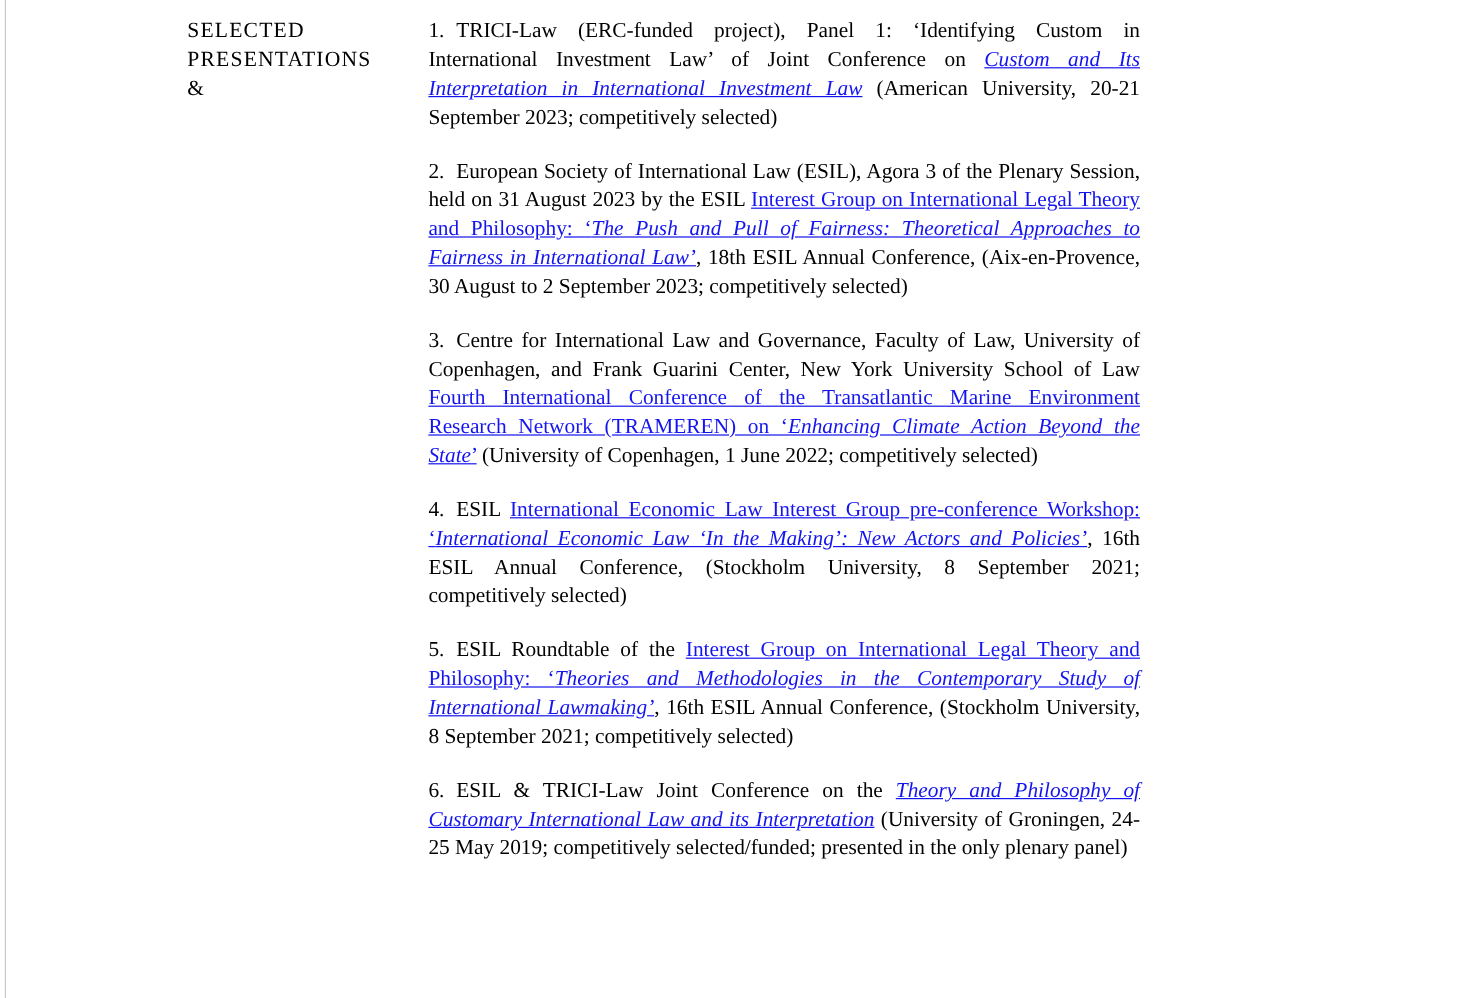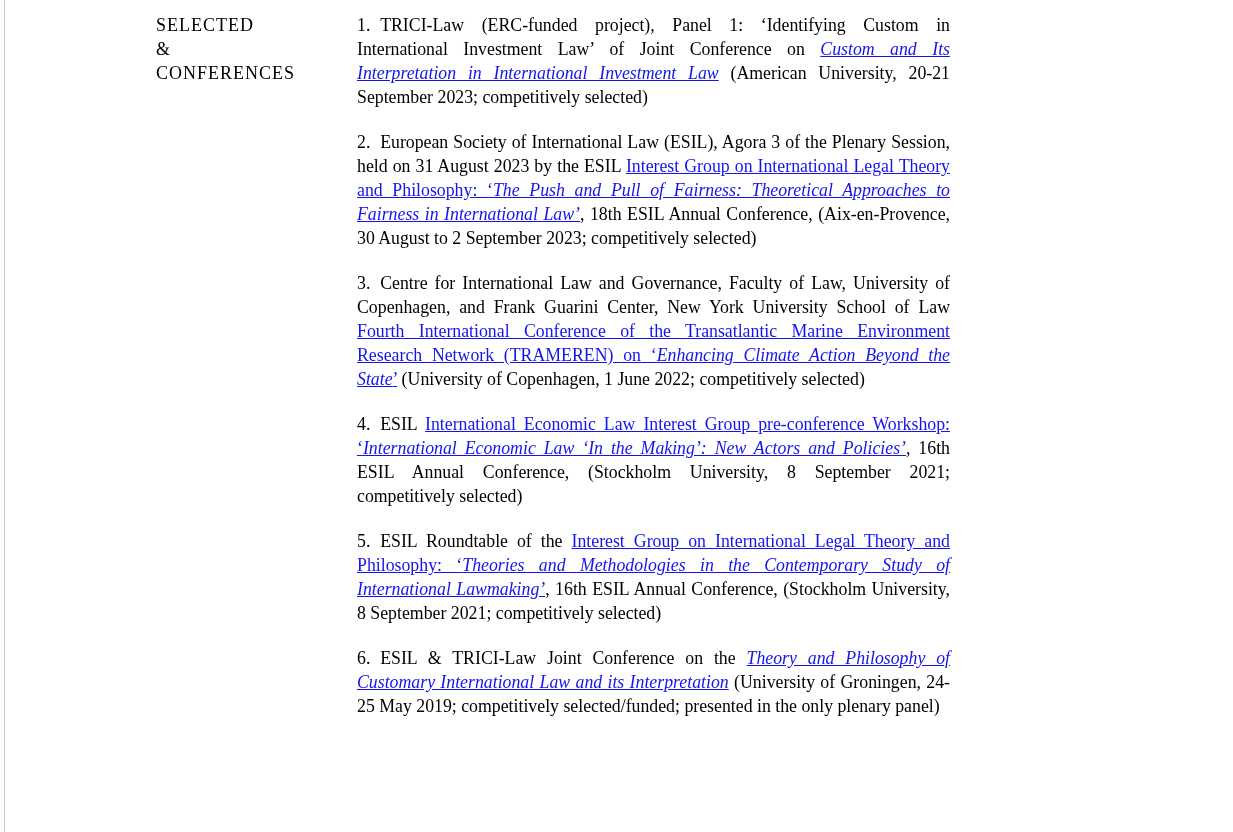--- a/index.html
+++ b/index.html
@@ -61,22 +61,22 @@
     font-style: italic;
   }
 </style>
 </head>
 <body style="color: rgb(0, 0, 0); background: rgb(255, 255, 255);">
 
 <div class="page-edge" style="background: rgb(201, 201, 201);"></div>
 
 <div class="heading-col">
   <div>SELECTED</div>
+  <div>PRESENTATIONS</div>
   <div>&amp;</div>
-  <div>CONFERENCES</div>
 </div>
 
 <div class="content-col">
     <p class="entry"><span class="num">1.</span><span class="plain">TRICI-Law (ERC-funded project), Panel 1: ‘Identifying Custom in International Investment Law’ of Joint Conference on </span><a class="link italic" href="#">Custom and Its Interpretation in International Investment Law</a><span class="plain"> (American University, 20-21 September 2023; competitively selected)</span></p>
     <p class="entry"><span class="num">2.</span><span class="plain">European Society of International Law (ESIL), Agora 3 of the Plenary Session, held on 31 August 2023 by the ESIL </span><a class="link" href="#">Interest Group on International Legal Theory and Philosophy: ‘</a><a class="link italic" href="#">The Push and Pull of Fairness: Theoretical Approaches to Fairness in International Law’</a><span class="plain">, 18th ESIL Annual Conference, (Aix-en-Provence, 30 August to 2 September 2023; competitively selected)</span></p>
     <p class="entry"><span class="num">3.</span><span class="plain">Centre for International Law and Governance, Faculty of Law, University of Copenhagen, and Frank Guarini Center, New York University School of Law </span><a class="link" href="#">Fourth International Conference of the Transatlantic Marine Environment Research Network (TRAMEREN) on ‘</a><a class="link italic" href="#">Enhancing Climate Action Beyond the State</a><a class="link" href="#">’</a><span class="plain"> (University of Copenhagen, 1 June 2022; competitively selected)</span></p>
     <p class="entry"><span class="num">4.</span><span class="plain">ESIL </span><a class="link" href="#">International Economic Law Interest Group pre-conference Workshop: ‘</a><a class="link italic" href="#">International Economic Law ‘In the Making’: New Actors and Policies’</a><span class="plain">, 16th ESIL Annual Conference, (Stockholm University, 8 September 2021; competitively selected)</span></p>
     <p class="entry"><span class="num">5.</span><span class="plain">ESIL Roundtable of the </span><a class="link" href="#">Interest Group on International Legal Theory and Philosophy: ‘</a><a class="link italic" href="#">Theories and Methodologies in the Contemporary Study of International Lawmaking’</a><span class="plain">, 16th ESIL Annual Conference, (Stockholm University, 8 September 2021; competitively selected)</span></p>
     <p class="entry"><span class="num">6.</span><span class="plain">ESIL &amp; TRICI-Law Joint Conference on the </span><a class="link italic" href="#">Theory and Philosophy of Customary International Law and its Interpretation</a><span class="plain"> (University of Groningen, 24-25 May 2019; competitively selected/funded; presented in the only plenary panel)</span></p>
   </div>

